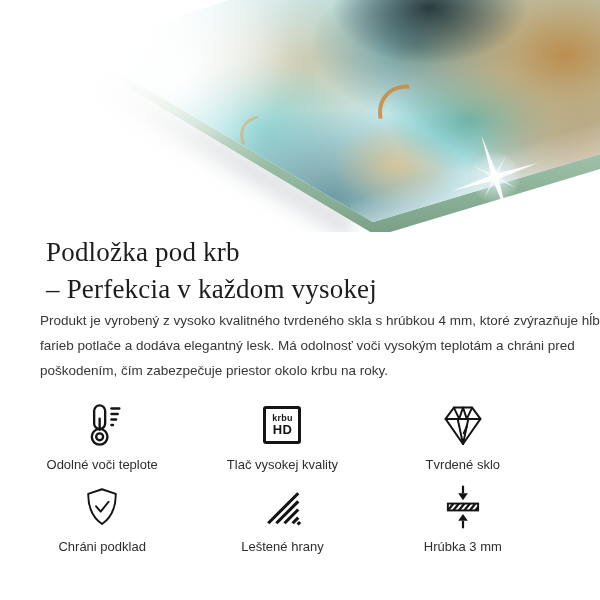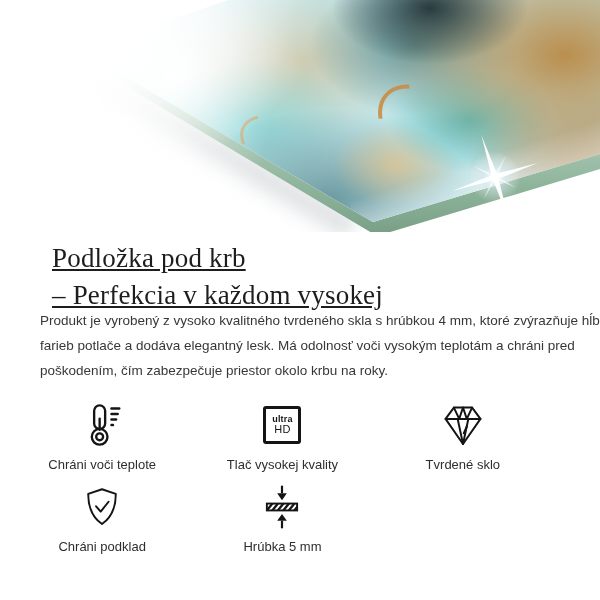--- a/index.html
+++ b/index.html
@@ -45,41 +45,41 @@
     background:linear-gradient(to bottom,rgba(255,255,255,0) 55%,rgba(255,255,255,.45) 92%,rgba(255,255,255,.7) 100%);}
 
   .art-fade{position:absolute;inset:0;pointer-events:none;
     background:
       radial-gradient(420px 260px at 30px 10px,#fff 28%,rgba(255,255,255,0) 70%),
       linear-gradient(103deg,#fff 11%,rgba(255,255,255,0) 46%);}
 
   .sparkle{position:absolute;left:448px;top:131px;width:94px;height:92px;}
 
   
-  .title{position:absolute;left:40px;top:228px;margin:12px;
+  .title{position:absolute;left:40px;top:228px;margin:6px;
     font-family:"Liberation Serif","DejaVu Serif",serif;font-weight:400;
-    font-size:27px;line-height:37px;color:#1d1d1d;letter-spacing:.2px;text-decoration:underline;}
+    font-size:27px;line-height:37px;color:#1d1d1d;letter-spacing:.2px;}
   .title span{display:block;}
 
   .desc{position:absolute;left:40px;top:308px;margin:0;
     font-size:13.5px;line-height:25px;color:#373737;}
   .desc span{display:block;white-space:nowrap;}
 
   
   .features{position:absolute;left:12px;top:402px;width:541px;
     display:grid;grid-template-columns:repeat(3,1fr);row-gap:12px;}
   .feature{display:flex;flex-direction:column;align-items:center;}
   .icon-wrap{height:46px;display:flex;align-items:center;justify-content:center;}
   .feature-label{margin-top:9px;font-size:13px;color:#2e2e2e;}
 
   .hdbox{width:32px;height:32px;border:3px solid #141414;border-radius:3px;
     display:flex;flex-direction:column;align-items:center;justify-content:center;
     color:#141414;line-height:1;}
   .hdbox .sm{font-size:9px;font-weight:700;letter-spacing:.2px;}
-  .hdbox .bg{font-size:11px;font-weight:400;letter-spacing:.3px;margin-top:0;}
+  .hdbox .bg{font-size:13px;font-weight:700;letter-spacing:.3px;margin-top:0;}
 
   svg.ficon{display:block;}
 </style>
 </head>
 <body>
 
 <div class="page">
 
   <div class="hero">
     <div class="panel-shadow"></div>
@@ -134,27 +134,27 @@
           <rect x="22" y="3" width="14" height="30" rx="7"></rect>
           <circle cx="29" cy="43" r="10"></circle>
           <circle cx="29" cy="43" r="4.4"></circle>
           <line x1="29" y1="20" x2="29" y2="34"></line>
           <line x1="44" y1="7" x2="54" y2="7"></line>
           <line x1="44" y1="14" x2="52" y2="14"></line>
           <line x1="44" y1="21" x2="50" y2="21"></line>
           <line x1="44" y1="28" x2="46" y2="28"></line>
         </svg>
       </div>
-      <div class="feature-label">Chráni voči teplote</div>
+      <div class="feature-label">Odolné voči teplote</div>
     </div>
 
     <div class="feature">
       <div class="icon-wrap">
         <div class="hdbox">
-          <div class="sm">ultra</div>
+          <div class="sm">krbu</div>
           <div class="bg">HD</div>
         </div>
       </div>
       <div class="feature-label">Tlač vysokej kvality</div>
     </div>
 
     <div class="feature">
       <div class="icon-wrap">
         <svg class="ficon" width="50" height="44" viewBox="0 0 64 58" fill="none" stroke="#141414" stroke-width="2.6" stroke-linecap="round" stroke-linejoin="round">
           <polygon points="9,21 20,6 44,6 55,21 32,54"></polygon>
@@ -171,20 +171,32 @@
     <div class="feature">
       <div class="icon-wrap">
         <svg class="ficon" width="42" height="42" viewBox="0 0 64 64" fill="none" stroke="#141414" stroke-width="3" stroke-linecap="round" stroke-linejoin="round">
           <path d="M32 5 L53 12 C53 34 45 49 32 58 C19 49 11 34 11 12 Z"></path>
           <polyline points="23,31 30,39 42,24"></polyline>
         </svg>
       </div>
       <div class="feature-label">Chráni podklad</div>
     </div>
 
+    <div class="feature">
+      <div class="icon-wrap">
+        <svg class="ficon" width="40" height="40" viewBox="0 0 64 64" stroke="#141414" stroke-width="5" stroke-linecap="butt">
+          <line x1="10" y1="58" x2="58" y2="10"></line>
+          <line x1="23" y1="58" x2="58" y2="23"></line>
+          <line x1="36" y1="58" x2="58" y2="36"></line>
+          <line x1="49" y1="58" x2="58" y2="49"></line>
+          <line x1="57" y1="60" x2="61" y2="56"></line>
+        </svg>
+      </div>
+      <div class="feature-label">Leštené hrany</div>
+    </div>
 
     <div class="feature">
       <div class="icon-wrap">
         <svg class="ficon" width="44" height="44" viewBox="0 0 64 64">
           <defs>
             <clipPath id="barclip">
                 <rect x="10" y="27" width="44" height="10"></rect>
               </clipPath>
           </defs>
           <g stroke="#141414" stroke-width="3.2" fill="none">
@@ -197,17 +209,17 @@
           <g clip-path="url(#barclip)" stroke="#141414" stroke-width="3.4">
             <line x1="6" y1="42" x2="22" y2="22"></line>
             <line x1="14" y1="42" x2="30" y2="22"></line>
             <line x1="22" y1="42" x2="38" y2="22"></line>
             <line x1="30" y1="42" x2="46" y2="22"></line>
             <line x1="38" y1="42" x2="54" y2="22"></line>
             <line x1="46" y1="42" x2="62" y2="22"></line>
           </g>
         </svg>
       </div>
-      <div class="feature-label">Hrúbka 5 mm</div>
+      <div class="feature-label">Hrúbka 3 mm</div>
     </div>
 
   </div>
 </div>
 
 </body></html>

